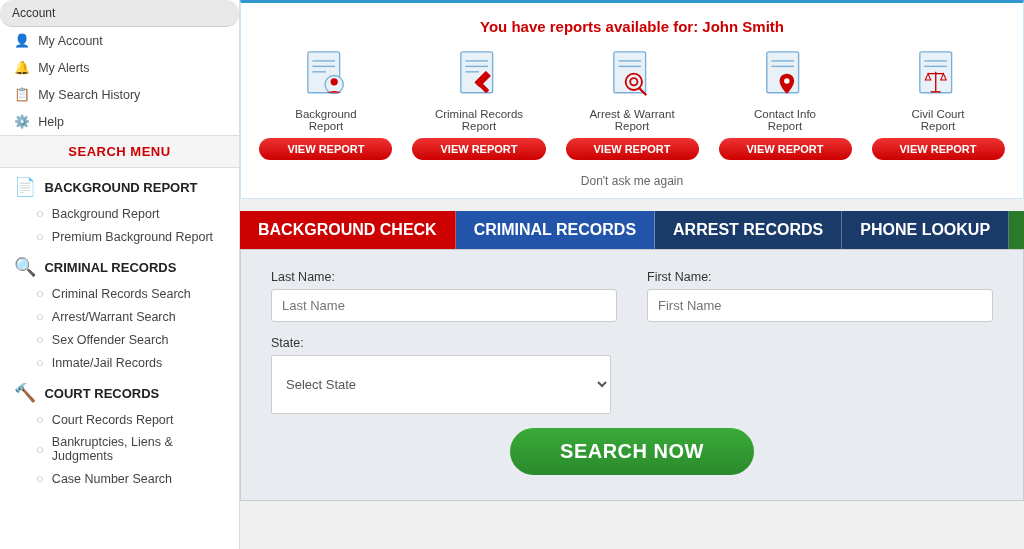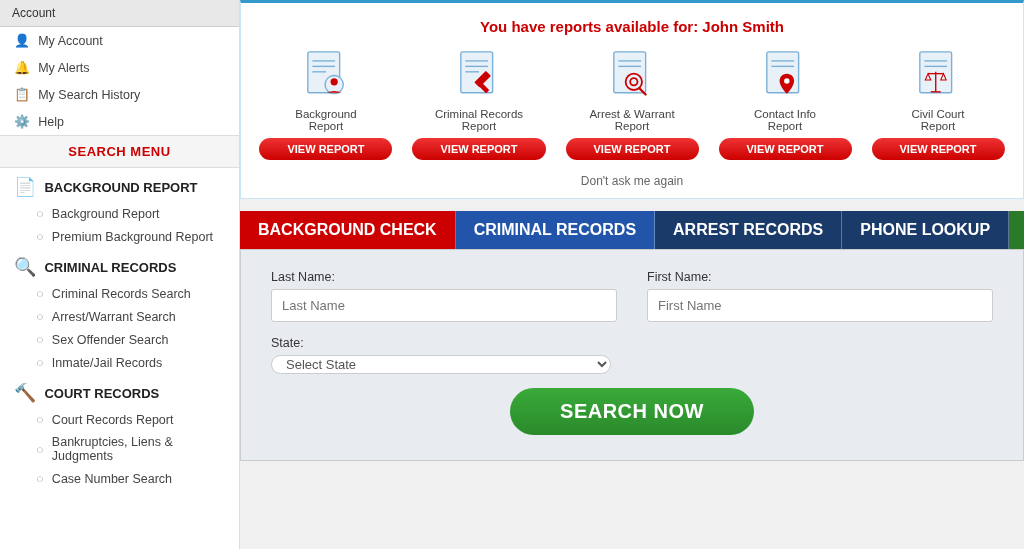--- a/index.html
+++ b/index.html
@@ -13,20 +13,21 @@
       border-right: 1px solid #ddd;
       overflow-y: auto;
       padding-bottom: 10px;
     }
     .sidebar-account {
       background: #e8e8e8;
       padding: 6px 12px;
       font-size: 12px;
       color: #333;
       border-bottom: 1px solid #ccc;
+      border-radius: 13px;
     }
     .sidebar-menu-item {
       display: flex;
       align-items: center;
       gap: 8px;
       padding: 6px 14px;
       color: #444;
       cursor: pointer;
       font-size: 12.5px;
     }
@@ -177,23 +178,23 @@
     }
     .form-input {
       padding: 8px 10px;
       border: 1px solid #ccc;
       border-radius: 3px;
       font-size: 13px;
       color: #666;
       background: #fff;
     }
     .form-select {
-      padding: 0 10px;
+      padding: 20px 10px;
       border: 1px solid #ccc;
-      border-radius: 11px;
+      border-radius: 2px;
       font-size: 13px;
       color: #555;
       background: #fff;
       width: 340px;
       cursor: pointer;
     }
     .search-now-btn {
       display: block;
       margin: 0 auto 0;
       background: linear-gradient(to bottom, #3aaa3a, #2a8a2a);

